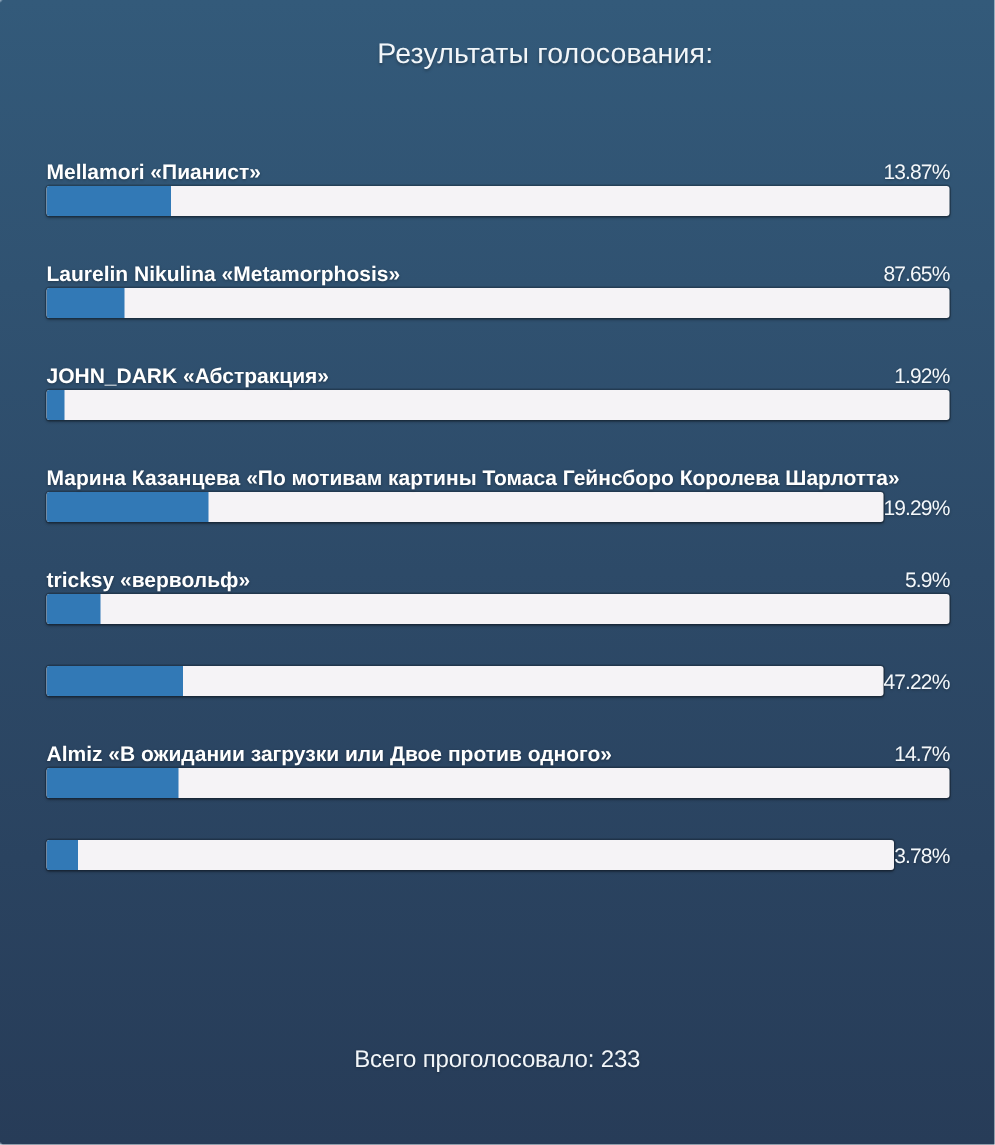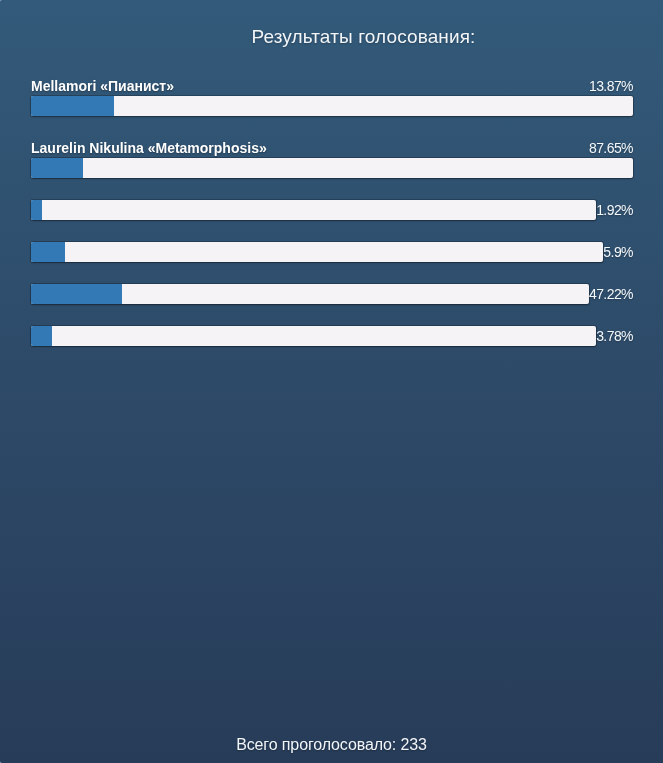--- a/index.html
+++ b/index.html
@@ -10,21 +10,21 @@
     font-family: "Liberation Sans", sans-serif;
     color:#ffffff;
   }
   .page { position:relative; width:663px; height:763px; transform: translateZ(0); }
   .title {
     position:absolute; left:0; top:26px; width:663px;
     text-align:center; font-size:19px; line-height:22px; font-weight:400; letter-spacing:0.12px;
     color:#f2f6f9; text-shadow:0 1px 2px rgba(0,0,0,0.28);padding-left:32px;
   }
   .results { position:absolute; left:31px; top:76px; width:602px; }
-  .row { margin-bottom:22px; }
+  .row { margin-bottom:22px;margin-top:28px; }
   .label {
     font-size:14px; font-weight:bold; line-height:20px; color:#ffffff;
     text-shadow:0 1px 2px rgba(0,0,0,0.33);
     white-space:nowrap;
   }
   .pct {
     float:right; font-size:14px; letter-spacing:-0.57px; font-weight:400; line-height:20px;
     color:#f4f8fb; text-shadow:0 1px 2px rgba(0,0,0,0.30);text-align:right;
   }
   .track {
@@ -42,21 +42,20 @@
     position:absolute; width:5px; height:5px; pointer-events:none;
     background: radial-gradient(circle 3.2px at 0px 0px, rgba(245,250,255,1) 0%, rgba(235,245,255,0.85) 25%, rgba(220,236,250,0) 100%);
   }
   .corner-dot.tl { left:-1px; top:-1px; }
   .corner-dot.bl { left:-1px; bottom:-1px;
     background: radial-gradient(circle 3.2px at 0px 5px, rgba(245,250,255,1) 0%, rgba(235,245,255,0.85) 25%, rgba(220,236,250,0) 100%); }
   .total {
     position:absolute; left:0; top:697px; width:663px; text-align:center;
     font-size:16px; letter-spacing:-0.12px; line-height:20px; color:#f2f6f9;
     text-shadow:0 1px 2px rgba(0,0,0,0.28);
-    margin-top:38px;
   }
 </style>
 </head>
 <body>
 
 <div class="page">
   <div class="title">Результаты голосования:</div>
   <div class="results">
     <div class="row">
       <span class="label">Mellamori «Пианист»</span>
@@ -66,35 +65,51 @@
       </div>
     </div>
     <div class="row">
       <span class="label">Laurelin Nikulina «Metamorphosis»</span>
       <span class="pct">87.65%</span>
       <div class="track">
         <div class="fill" style="width: 8.61%;"></div>
       </div>
     </div>
     <div class="row">
+      <span class="label">JOHN_DARK «Абстракция»</span>
       <span class="pct">1.92%</span>
       <div class="track">
         <div class="fill" style="width: 1.92%;"></div>
       </div>
     </div>
     <div class="row">
+      <span class="label">Марина Казанцева «По мотивам картины Томаса Гейнсборо Королева Шарлотта»</span>
+      <span class="pct">19.29%</span>
+      <div class="track">
+        <div class="fill" style="width: 19.29%;"></div>
+      </div>
+    </div>
+    <div class="row">
+      <span class="label">tricksy «вервольф»</span>
       <span class="pct">5.9%</span>
       <div class="track">
         <div class="fill" style="width: 5.9%;"></div>
       </div>
     </div>
     <div class="row">
       <span class="pct">47.22%</span>
       <div class="track">
         <div class="fill" style="width: 16.23%;"></div>
+      </div>
+    </div>
+    <div class="row">
+      <span class="label">Almiz «В ожидании загрузки или Двое против одного»</span>
+      <span class="pct">14.7%</span>
+      <div class="track">
+        <div class="fill" style="width: 14.7%;"></div>
       </div>
     </div>
     <div class="row">
       <span class="pct">3.78%</span>
       <div class="track">
         <div class="fill" style="width: 3.78%;"></div>
       </div>
     </div>
   </div>
   <div class="total">Всего проголосовало: 233</div>

